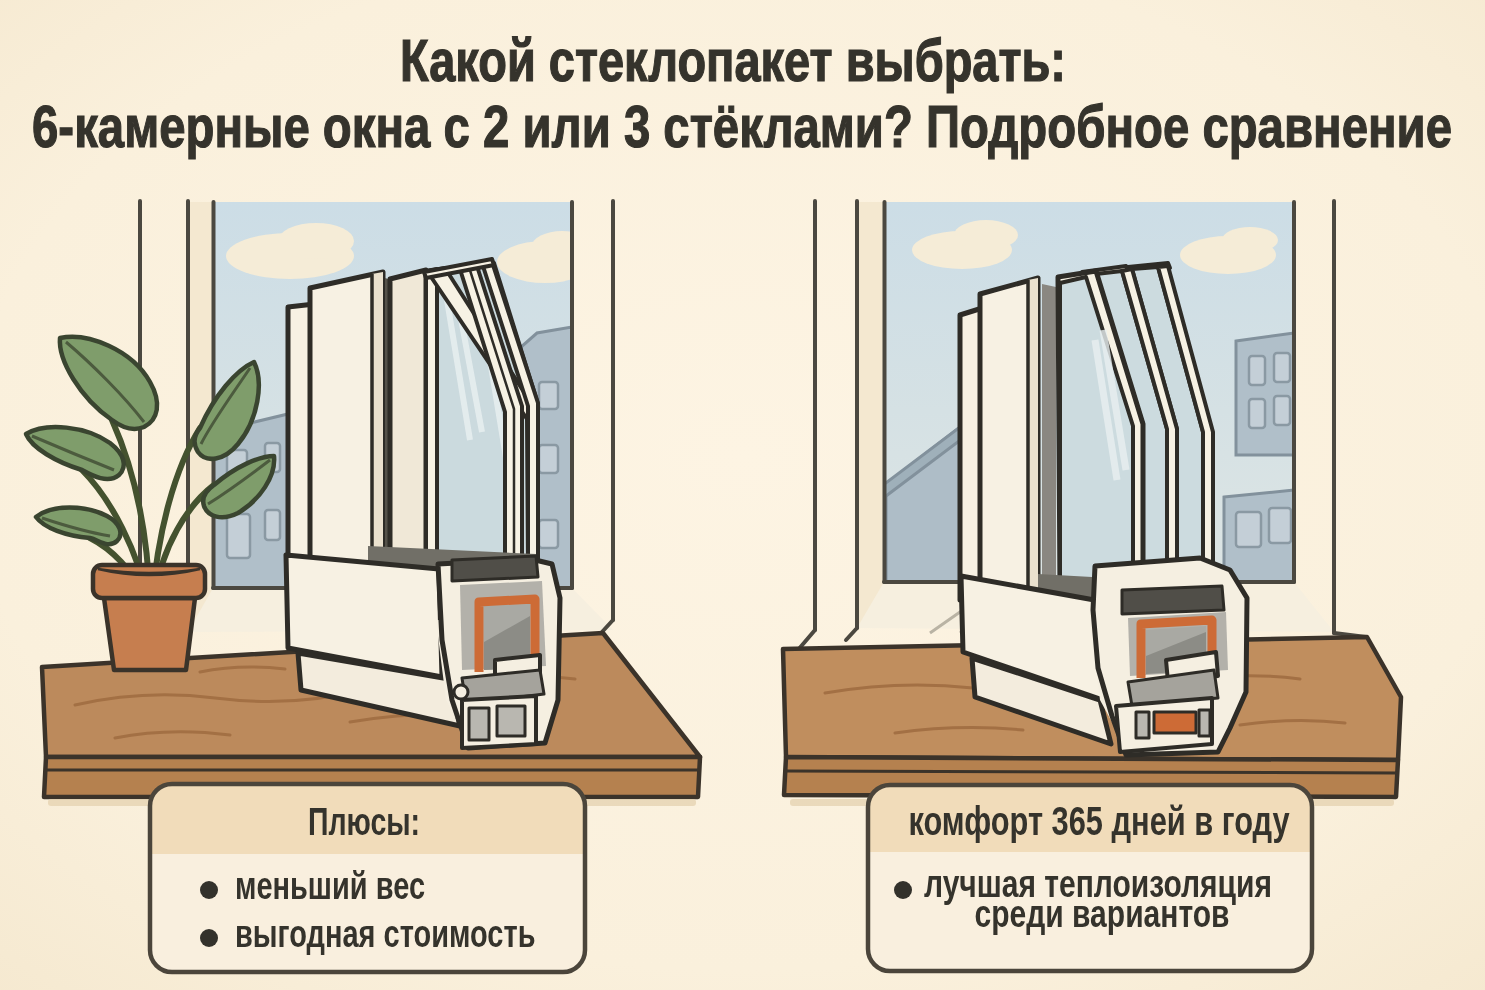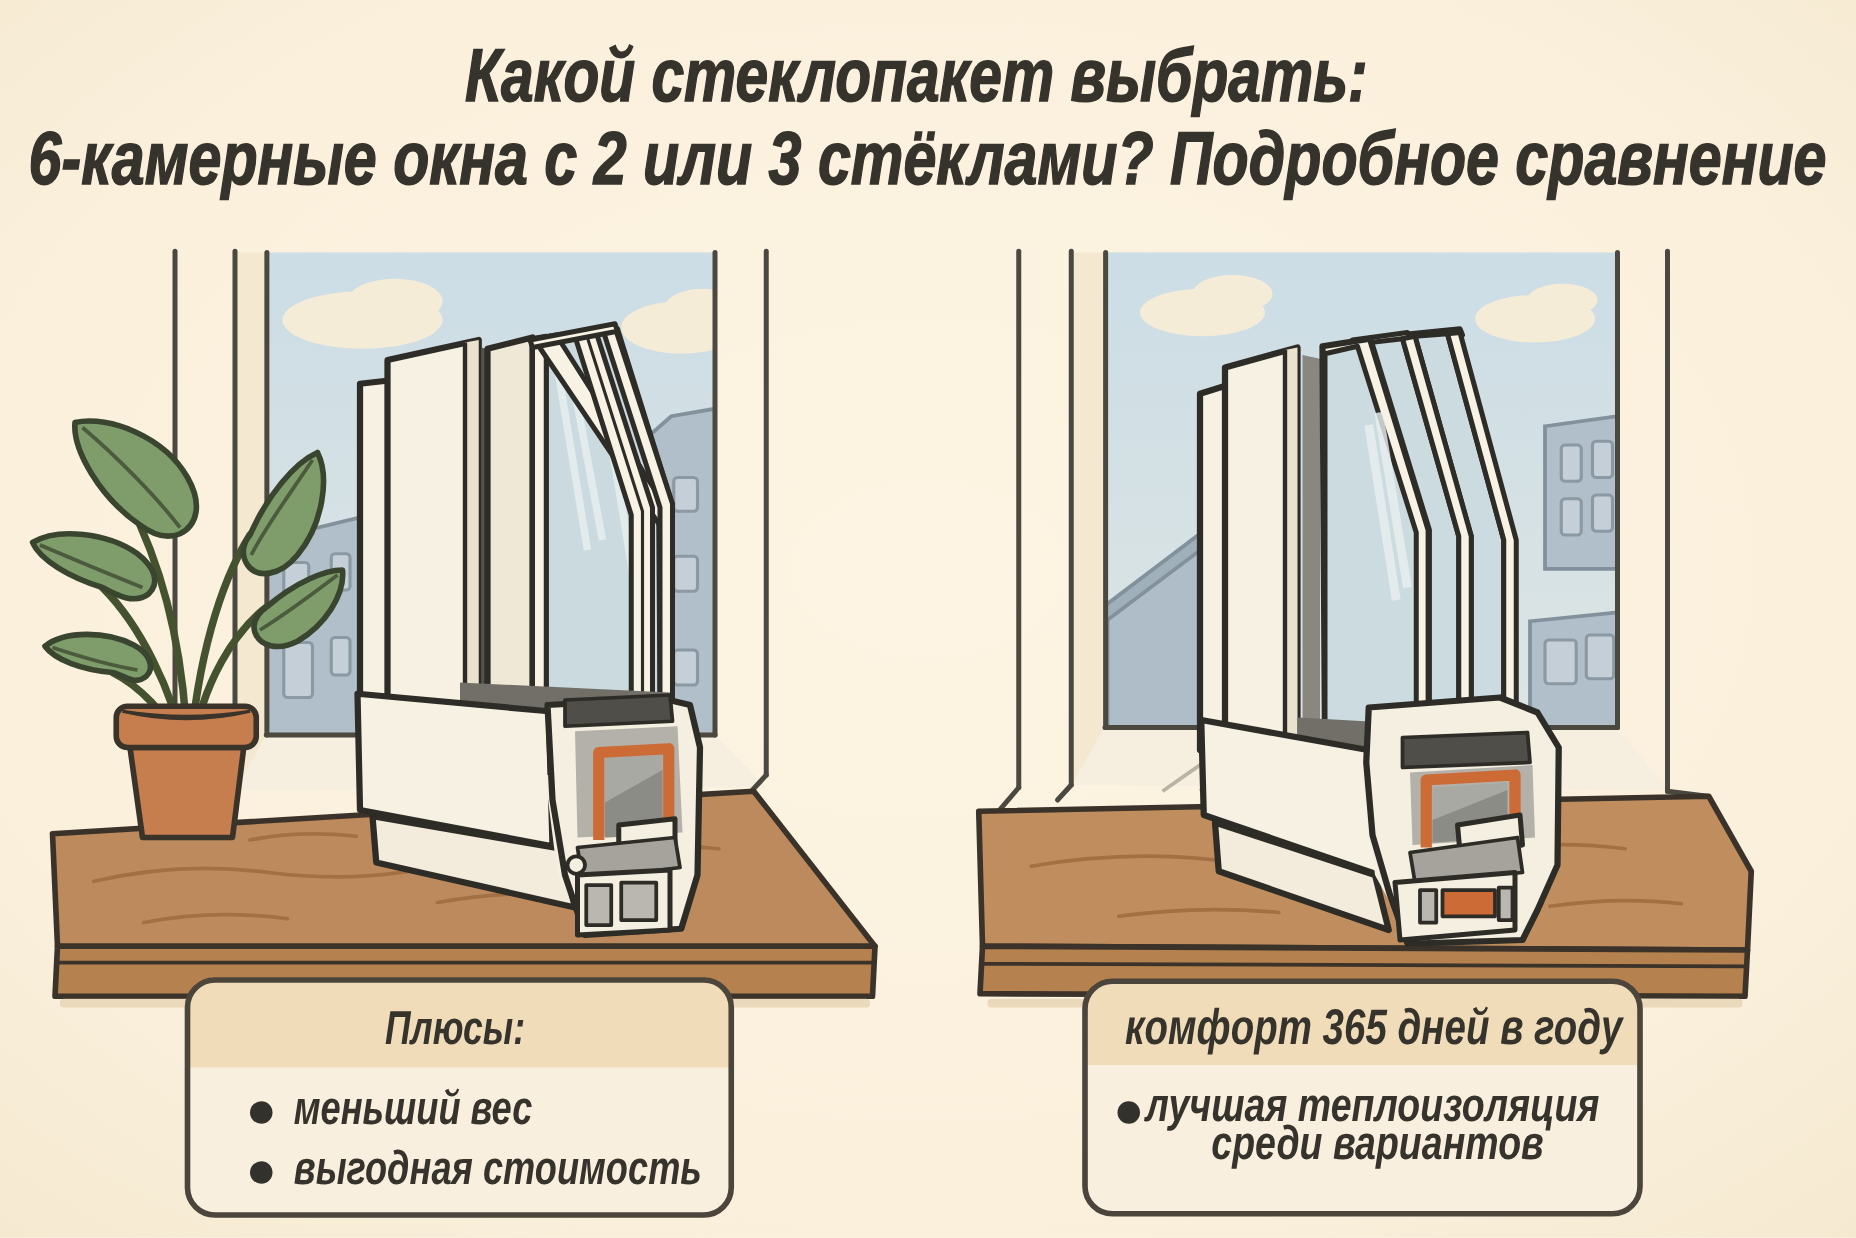--- a/index.html
+++ b/index.html
@@ -1,16 +1,16 @@
 <!DOCTYPE html>
 <html><head>
 <meta charset="utf-8">
 <style>
   html,body{margin:0;padding:0;width:1485px;height:990px;overflow:hidden;background:#fbf1de;}
-  .wrap{position:relative;width:1485px;height:990px;font-style:italic;}
+  .wrap{position:relative;width:1485px;height:990px;}
   svg{position:absolute;left:0;top:0;display:block;}
   text{font-family:"Liberation Sans",sans-serif;font-weight:bold;fill:#35332c;}
 </style>
 </head>
 <body>
 <div class="wrap">
 <svg width="1485" height="990" viewBox="0 0 1485 990">
 <defs>
   <radialGradient id="vig" cx="50%" cy="46%" r="80%">
     <stop offset="0%" stop-color="#fdf4e3"></stop>

